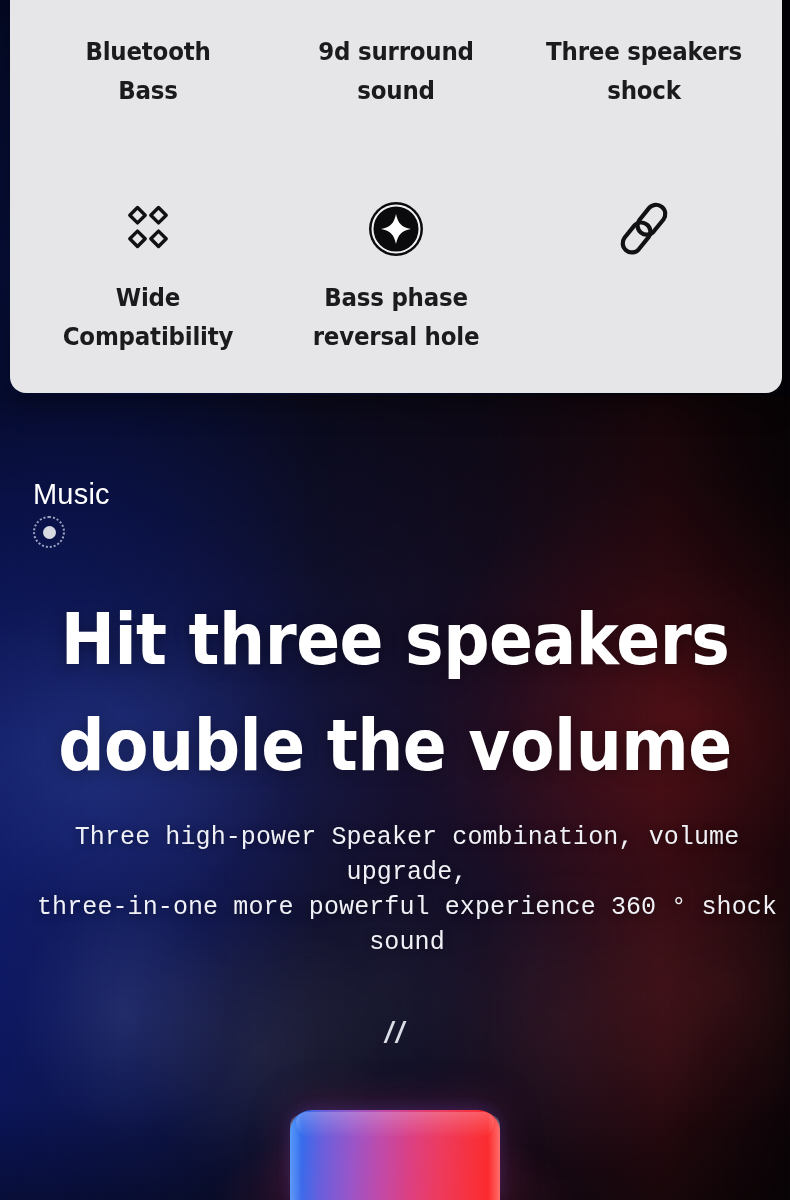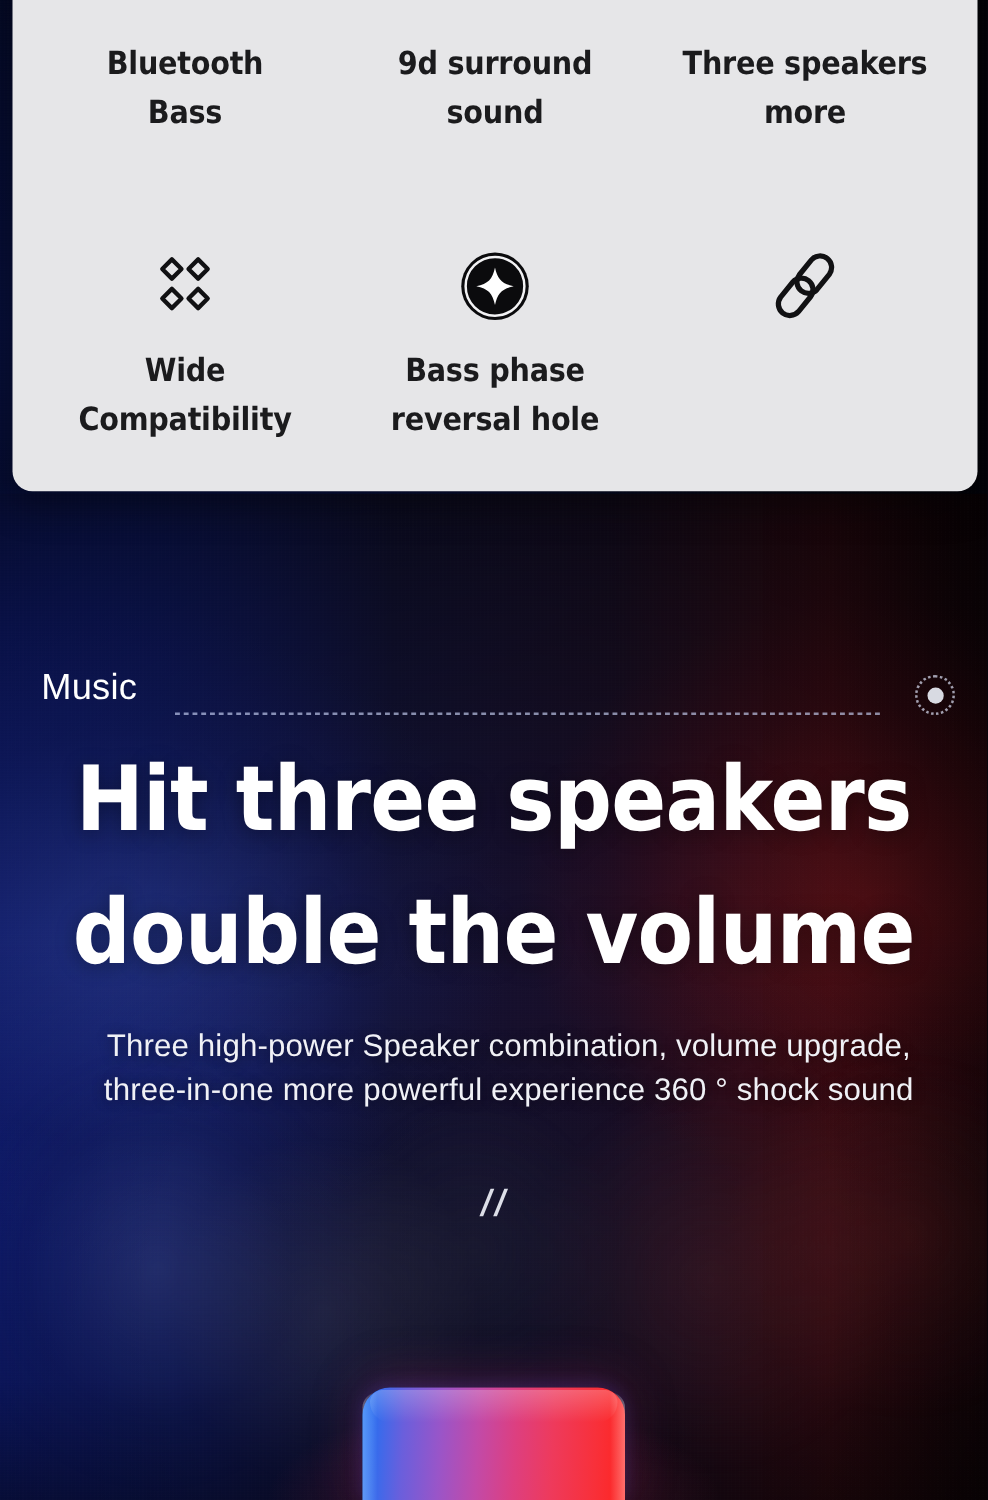--- a/index.html
+++ b/index.html
@@ -93,23 +93,23 @@
     line-height:39px;
     color:#1b1b1d;
     text-align:center;
     letter-spacing:-0.2px;
     white-space:pre-line;
   }
 
   
   .section-head {
     position:absolute;
-    left:33px; right:26px; top:528px;
+    left:33px; right:26px; top:472px;
     height:44px;
-    display:flex; align-items:flex-end;
+    display:flex; align-items:flex-start;flex-direction:column;
   }
   .section-title {
     font-size:29px;
     font-weight:400;
     color:#ffffff;
     letter-spacing:0.2px;
     line-height:44px;
     white-space:nowrap;
   }
   .section-rule {
@@ -149,21 +149,21 @@
     font-weight:bold;
     font-size:72px;
     line-height:106px;
     color:#ffffff;
     letter-spacing:-0.5px;
     text-shadow:0 2px 16px rgba(0,0,0,0.35);
     white-space:pre-line;
   }
   .hero-sub {
     margin-top:22px;
-    font-family:Liberation Sans, sans-serif;
+    font-family:Liberation Mono, monospace;
     font-size:25px;
     line-height:35px;
     color:#f0f1f6;
     letter-spacing:0.1px;
     text-shadow:0 1px 10px rgba(0,0,0,0.45);
     white-space:pre-line;
     margin-left:24px;
   }
   .hero-slashes {
     margin-top:60px;
@@ -238,21 +238,21 @@
 
       <div class="feature-cell">
         <div class="feature-icon hidden-icon"></div>
         <div class="feature-label">9d surround
 sound</div>
       </div>
 
       <div class="feature-cell">
         <div class="feature-icon hidden-icon"></div>
         <div class="feature-label">Three speakers
-more</div>
+shock</div>
       </div>
 
       <div class="feature-cell">
         <div class="feature-icon">
           <svg width="56" height="56" viewBox="0 0 56 56" aria-hidden="true">
             <g fill="none" stroke="#111113" stroke-width="3.4" stroke-linejoin="round">
               <path d="M17.5 6.5 L25.2 14.2 L17.5 21.9 L9.8 14.2 Z" rx="3"></path>
               <path d="M38.5 6.5 L46.2 14.2 L38.5 21.9 L30.8 14.2 Z"></path>
               <path d="M17.5 30.1 L25.2 37.8 L17.5 45.5 L9.8 37.8 Z"></path>
               <path d="M38.5 30.1 L46.2 37.8 L38.5 45.5 L30.8 37.8 Z"></path>

